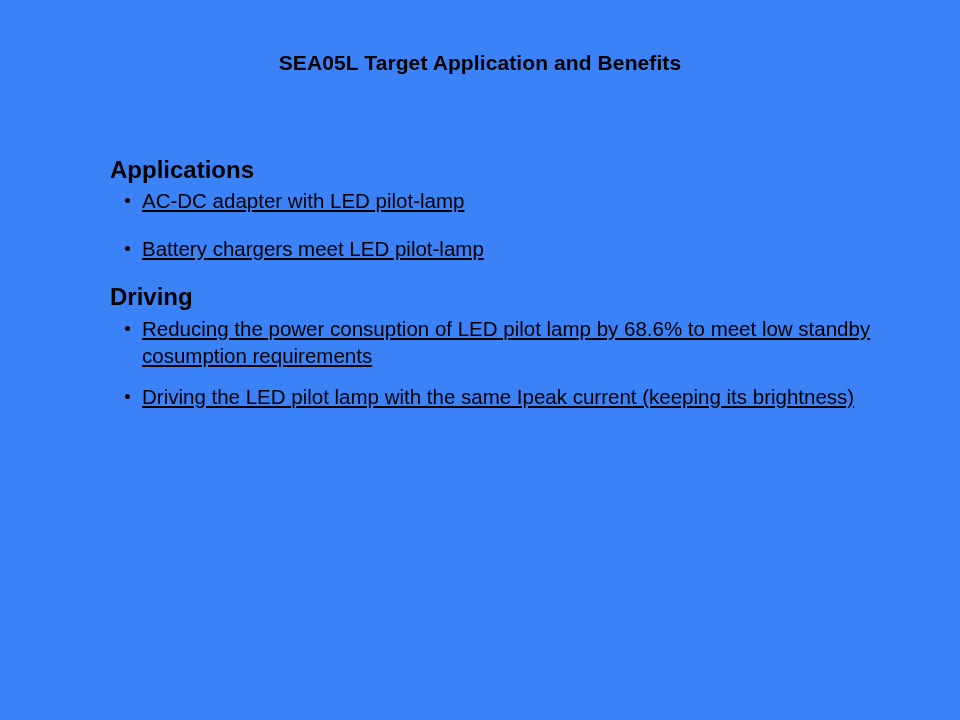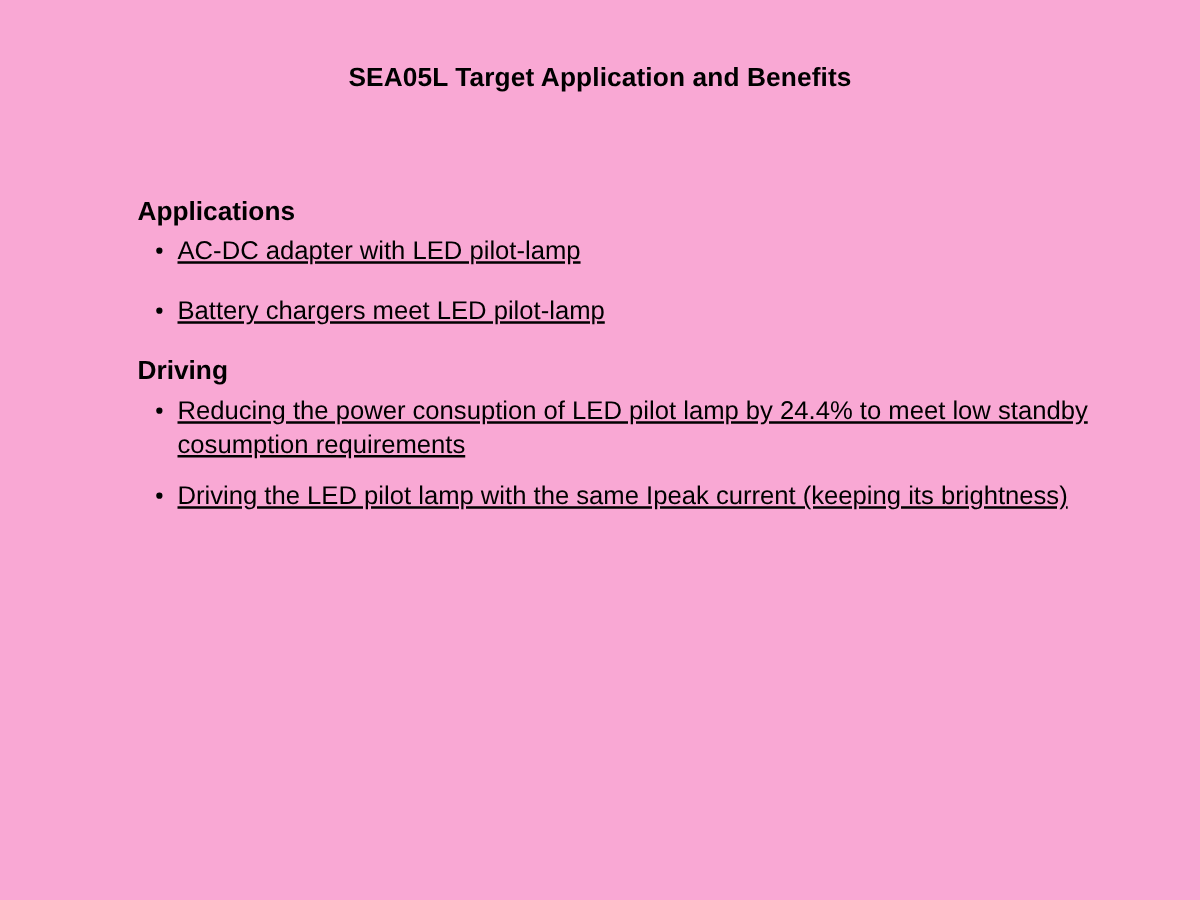--- a/index.html
+++ b/index.html
@@ -11,42 +11,42 @@
     height: 720px;
     background: #ffffff;
     font-family: "Liberation Sans", sans-serif;
     color: #000000;
     overflow: hidden;
   }
   .slide {
     position: relative;
     width: 960px;
     height: 720px;
-    background: #f9a8d4;
+    background: #3b82f6;
   }
   .slide-title {
     position: absolute;
     top: 50px;
     left: 0;
     width: 960px;
     text-align: center;
     font-size: 21px;
     font-weight: bold;
     letter-spacing: 0.1px;
     line-height: 26px;
     white-space: nowrap;
   }
   .body-block {
     position: absolute;
     top: 157px;
     left: 110px;
     width: 790px;
   }
   .section-heading {
-    font-size: 21px;
+    font-size: 24px;
     font-weight: bold;
     line-height: 26px;
     margin: 0 0 4px 0;
     letter-spacing: 0px;
   }
   .section-heading.benefits {
     margin-top: 22px;
     margin-bottom: 5px;
   }
   .bullet-list {
@@ -105,21 +105,21 @@
         <span class="bullet-dot"></span>
         <span class="bullet-text">Battery chargers meet LED pilot-lamp</span>
       </li>
     </ul>
 
     <div class="section-heading benefits">Driving</div>
 
     <ul class="bullet-list benefits-list">
       <li class="bullet-item">
         <span class="bullet-dot"></span>
-        <span class="bullet-text">Reducing the power consuption of LED pilot lamp by 24.4% to meet low standby cosumption requirements</span>
+        <span class="bullet-text">Reducing the power consuption of LED pilot lamp by 68.6% to meet low standby cosumption requirements</span>
       </li>
       <li class="bullet-item">
         <span class="bullet-dot"></span>
         <span class="bullet-text">Driving the LED pilot lamp with the same Ipeak current (keeping its brightness)</span>
       </li>
     </ul>
 
   </div>
 </div>
 

